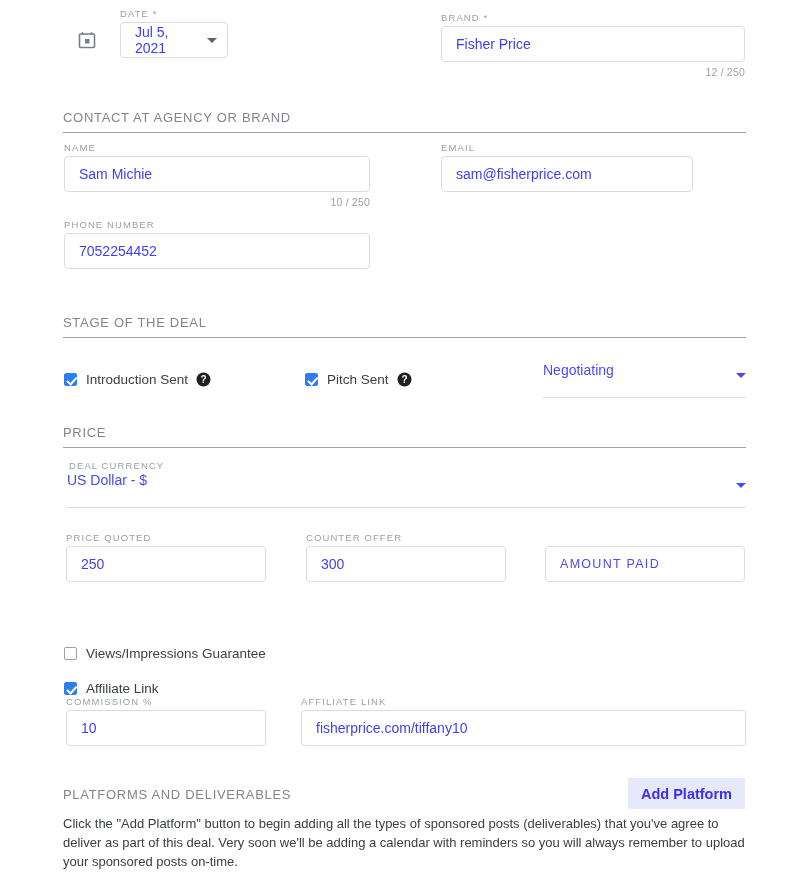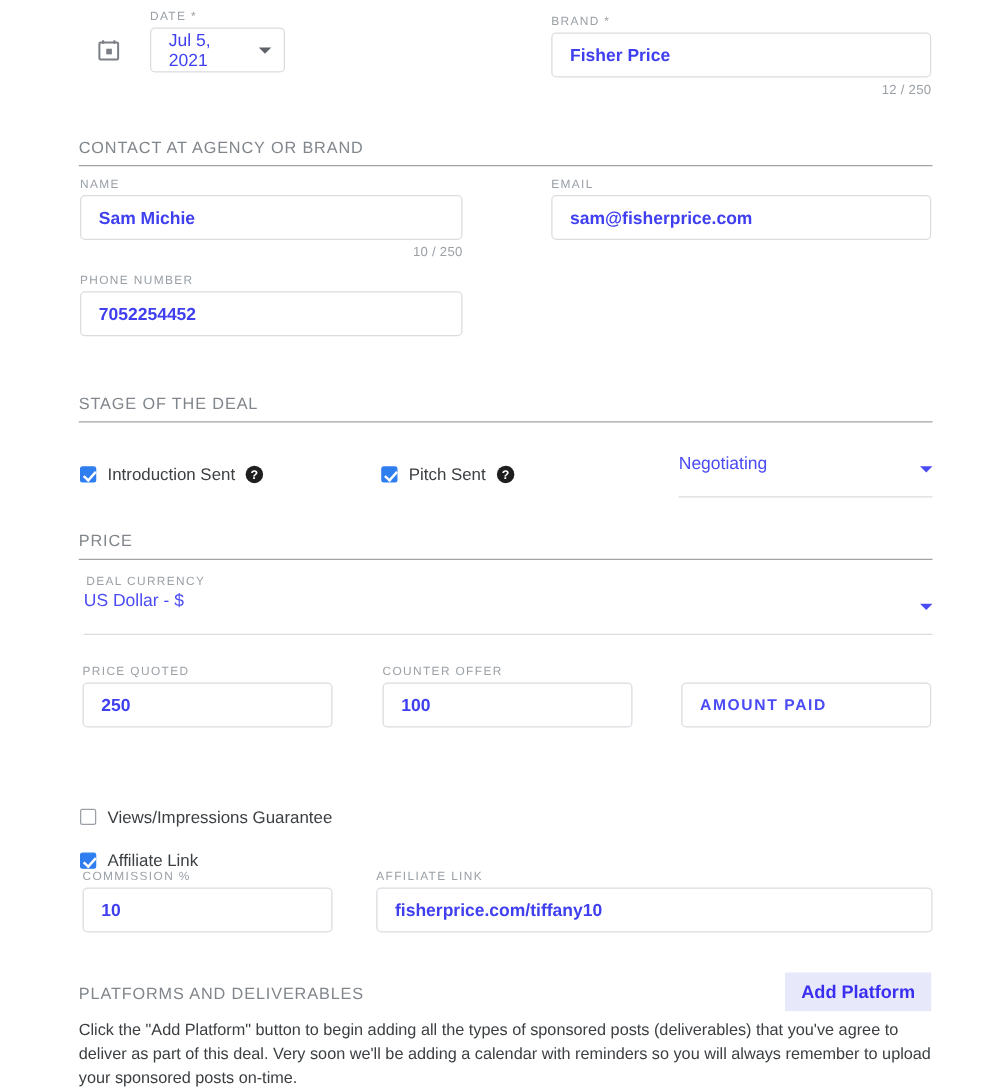--- a/index.html
+++ b/index.html
@@ -28,21 +28,20 @@
     border-radius: 4px;
     height: 36px;
     display: flex;
     align-items: center;
     padding: 0 14px;
     background: #fff;
     font-size: 14px;
     color: #3f3ff0;
     white-space: nowrap;
     overflow: hidden;
-    font-weight: bold;
   }
   .field-box.placeholder {
     color: #4b4bf5;
     text-transform: uppercase;
     letter-spacing: 1.3px;
     font-size: 12.5px;
   }
   .counter {
     font-size: 10.5px;
     color: #9aa0a6;
@@ -186,21 +185,21 @@
   </div>
 
   <div class="section-head" style="left:63px; top:110px; width:683px;">CONTACT AT AGENCY OR BRAND</div>
 
   <div class="field" style="left:64px; top:142px; width:306px;">
     <div class="field-label">NAME</div>
     <div class="field-box">Sam Michie</div>
     <div class="counter">10 / 250</div>
   </div>
 
-  <div class="field" style="left:441px; top:142px; width:304px;">
+  <div class="field" style="left:441px; top:142px; width:252px;">
     <div class="field-label">EMAIL</div>
     <div class="field-box">sam@fisherprice.com</div>
   </div>
 
   <div class="field" style="left:64px; top:219px; width:306px;">
     <div class="field-label">PHONE NUMBER</div>
     <div class="field-box">7052254452</div>
   </div>
 
   <div class="section-head" style="left:63px; top:315px; width:683px;">STAGE OF THE DEAL</div>
@@ -240,21 +239,21 @@
     <span class="caret blue"></span>
   </div>
 
   <div class="field" style="left:66px; top:532px; width:200px;">
     <div class="field-label">PRICE QUOTED</div>
     <div class="field-box">250</div>
   </div>
 
   <div class="field" style="left:306px; top:532px; width:200px;">
     <div class="field-label">COUNTER OFFER</div>
-    <div class="field-box">100</div>
+    <div class="field-box">300</div>
   </div>
 
   <div class="field" style="left:545px; top:532px; width:200px;">
     <div class="field-label" style="visibility:hidden;">&nbsp;</div>
     <div class="field-box placeholder">AMOUNT PAID</div>
   </div>
 
   <div class="cbrow" style="left:64px; top:646px;">
     <span class="cbox off"></span>
     <span class="cblabel">Views/Impressions Guarantee</span>

